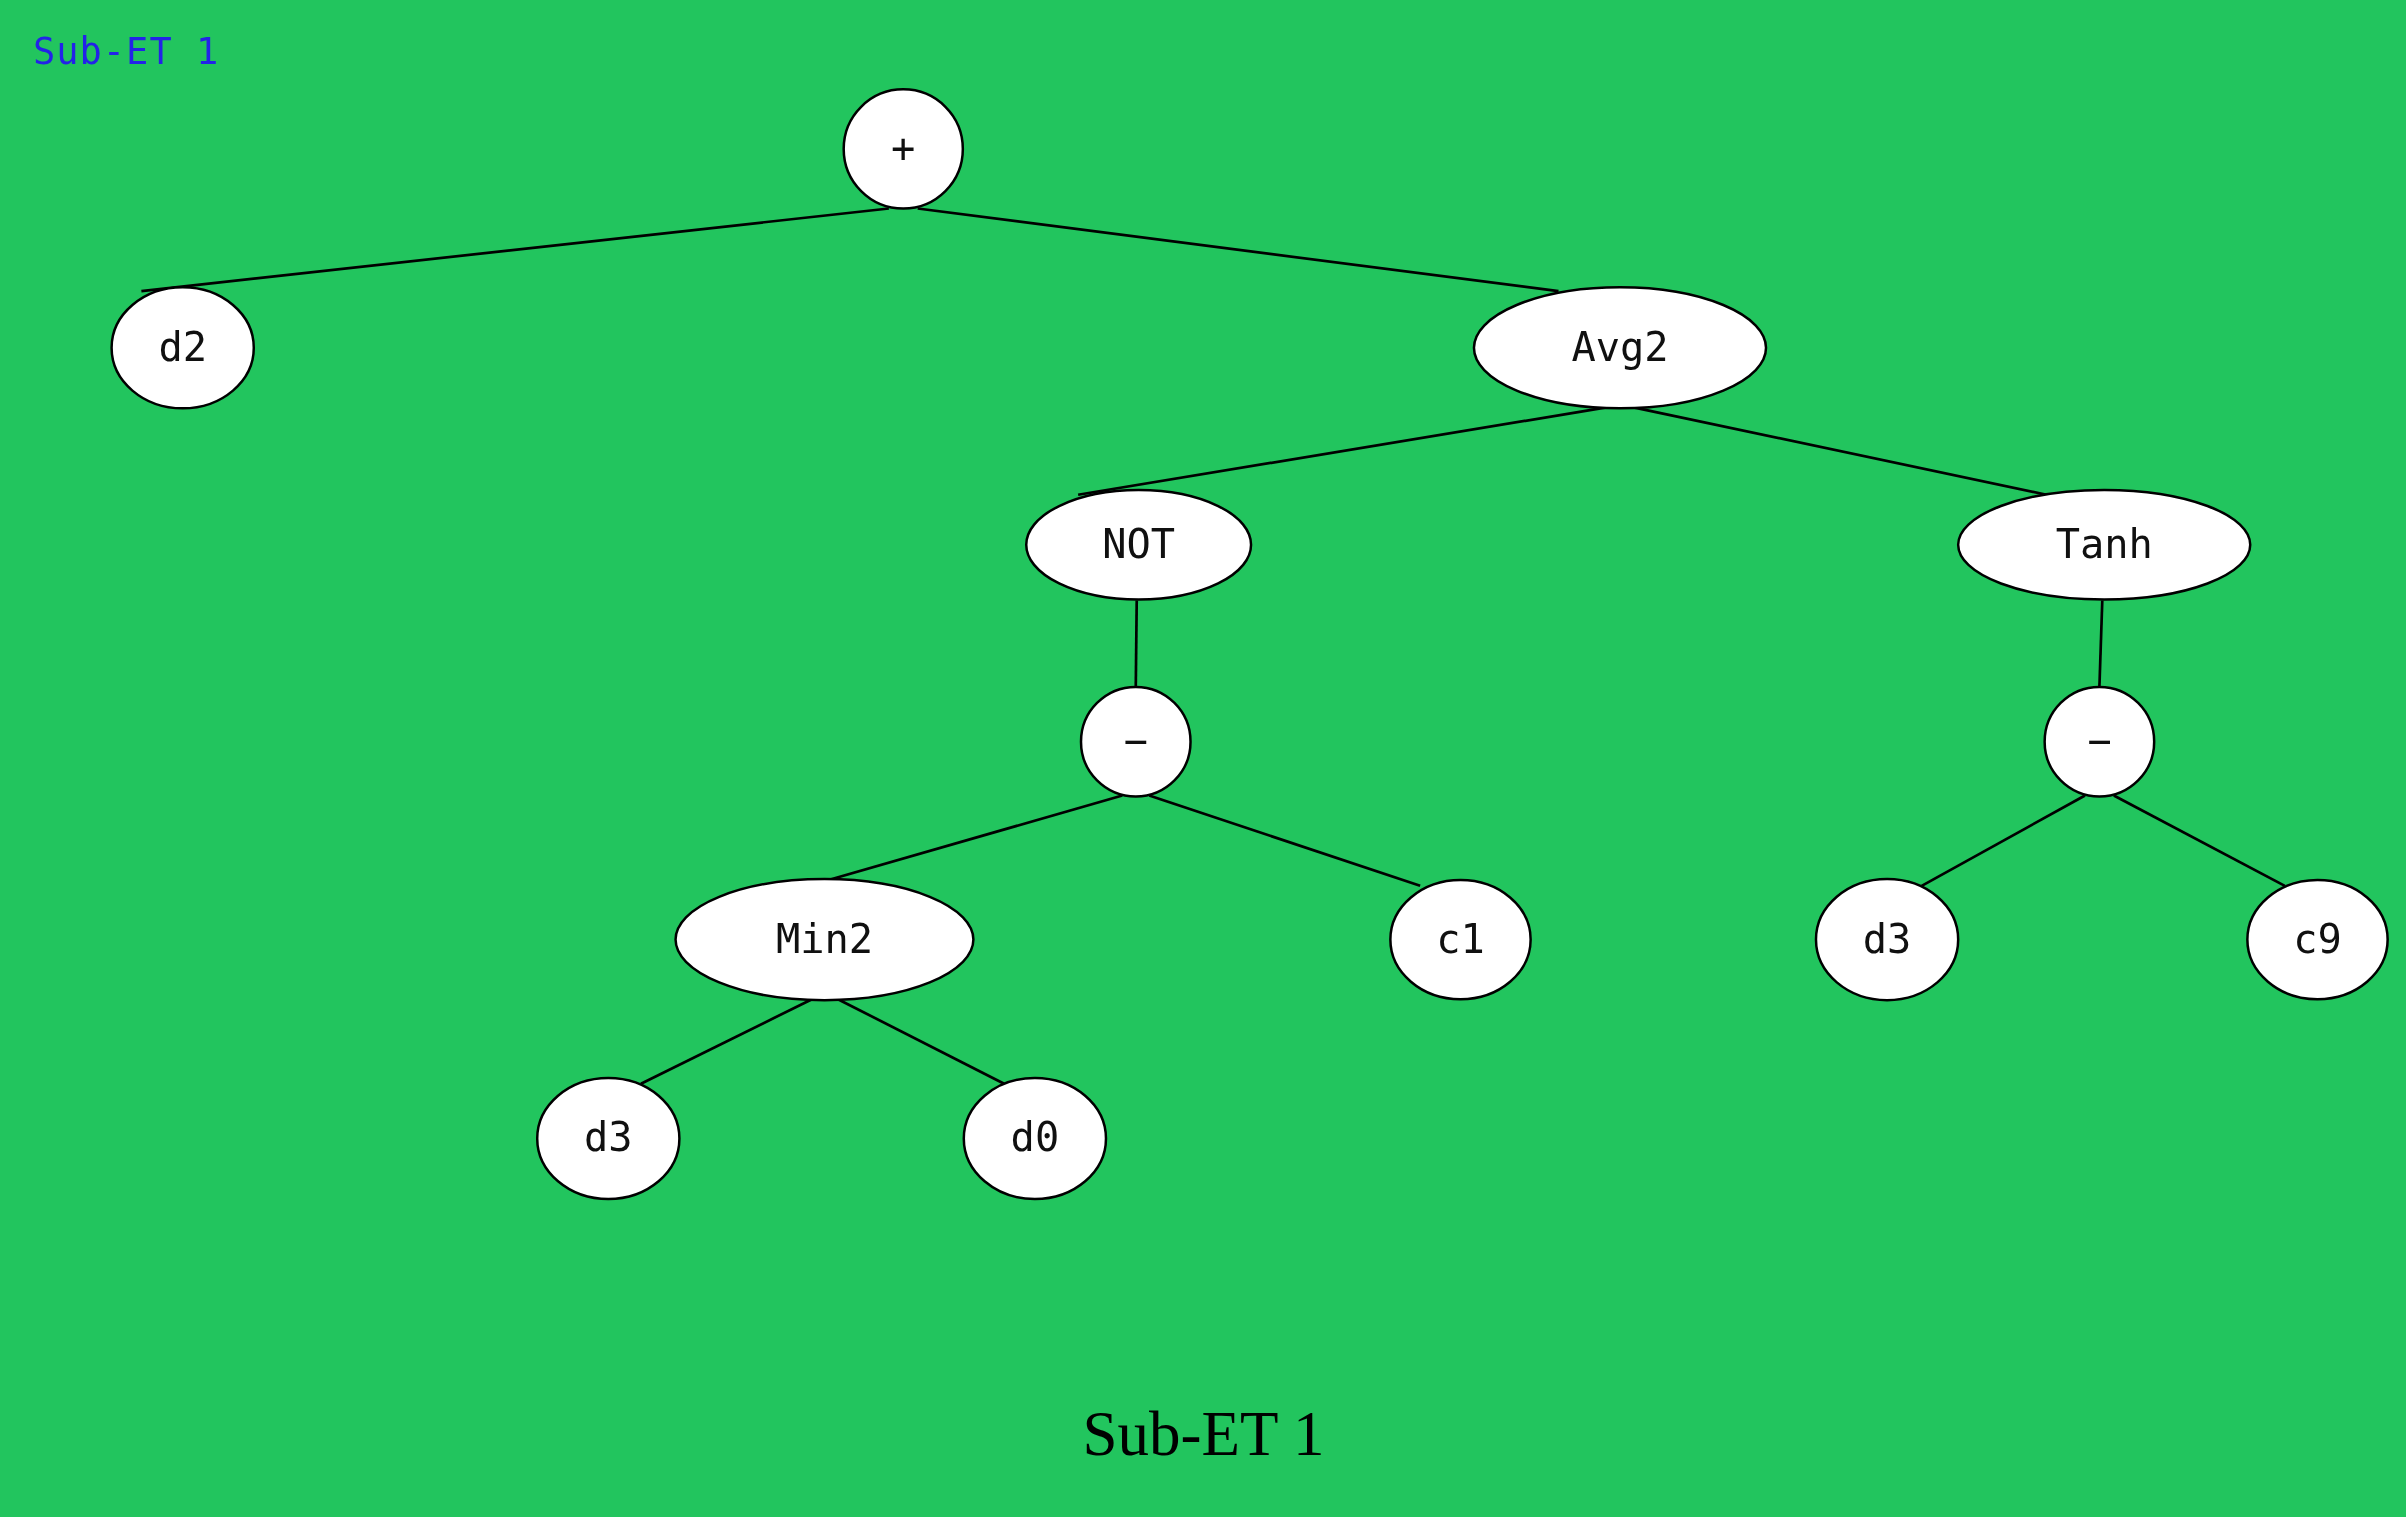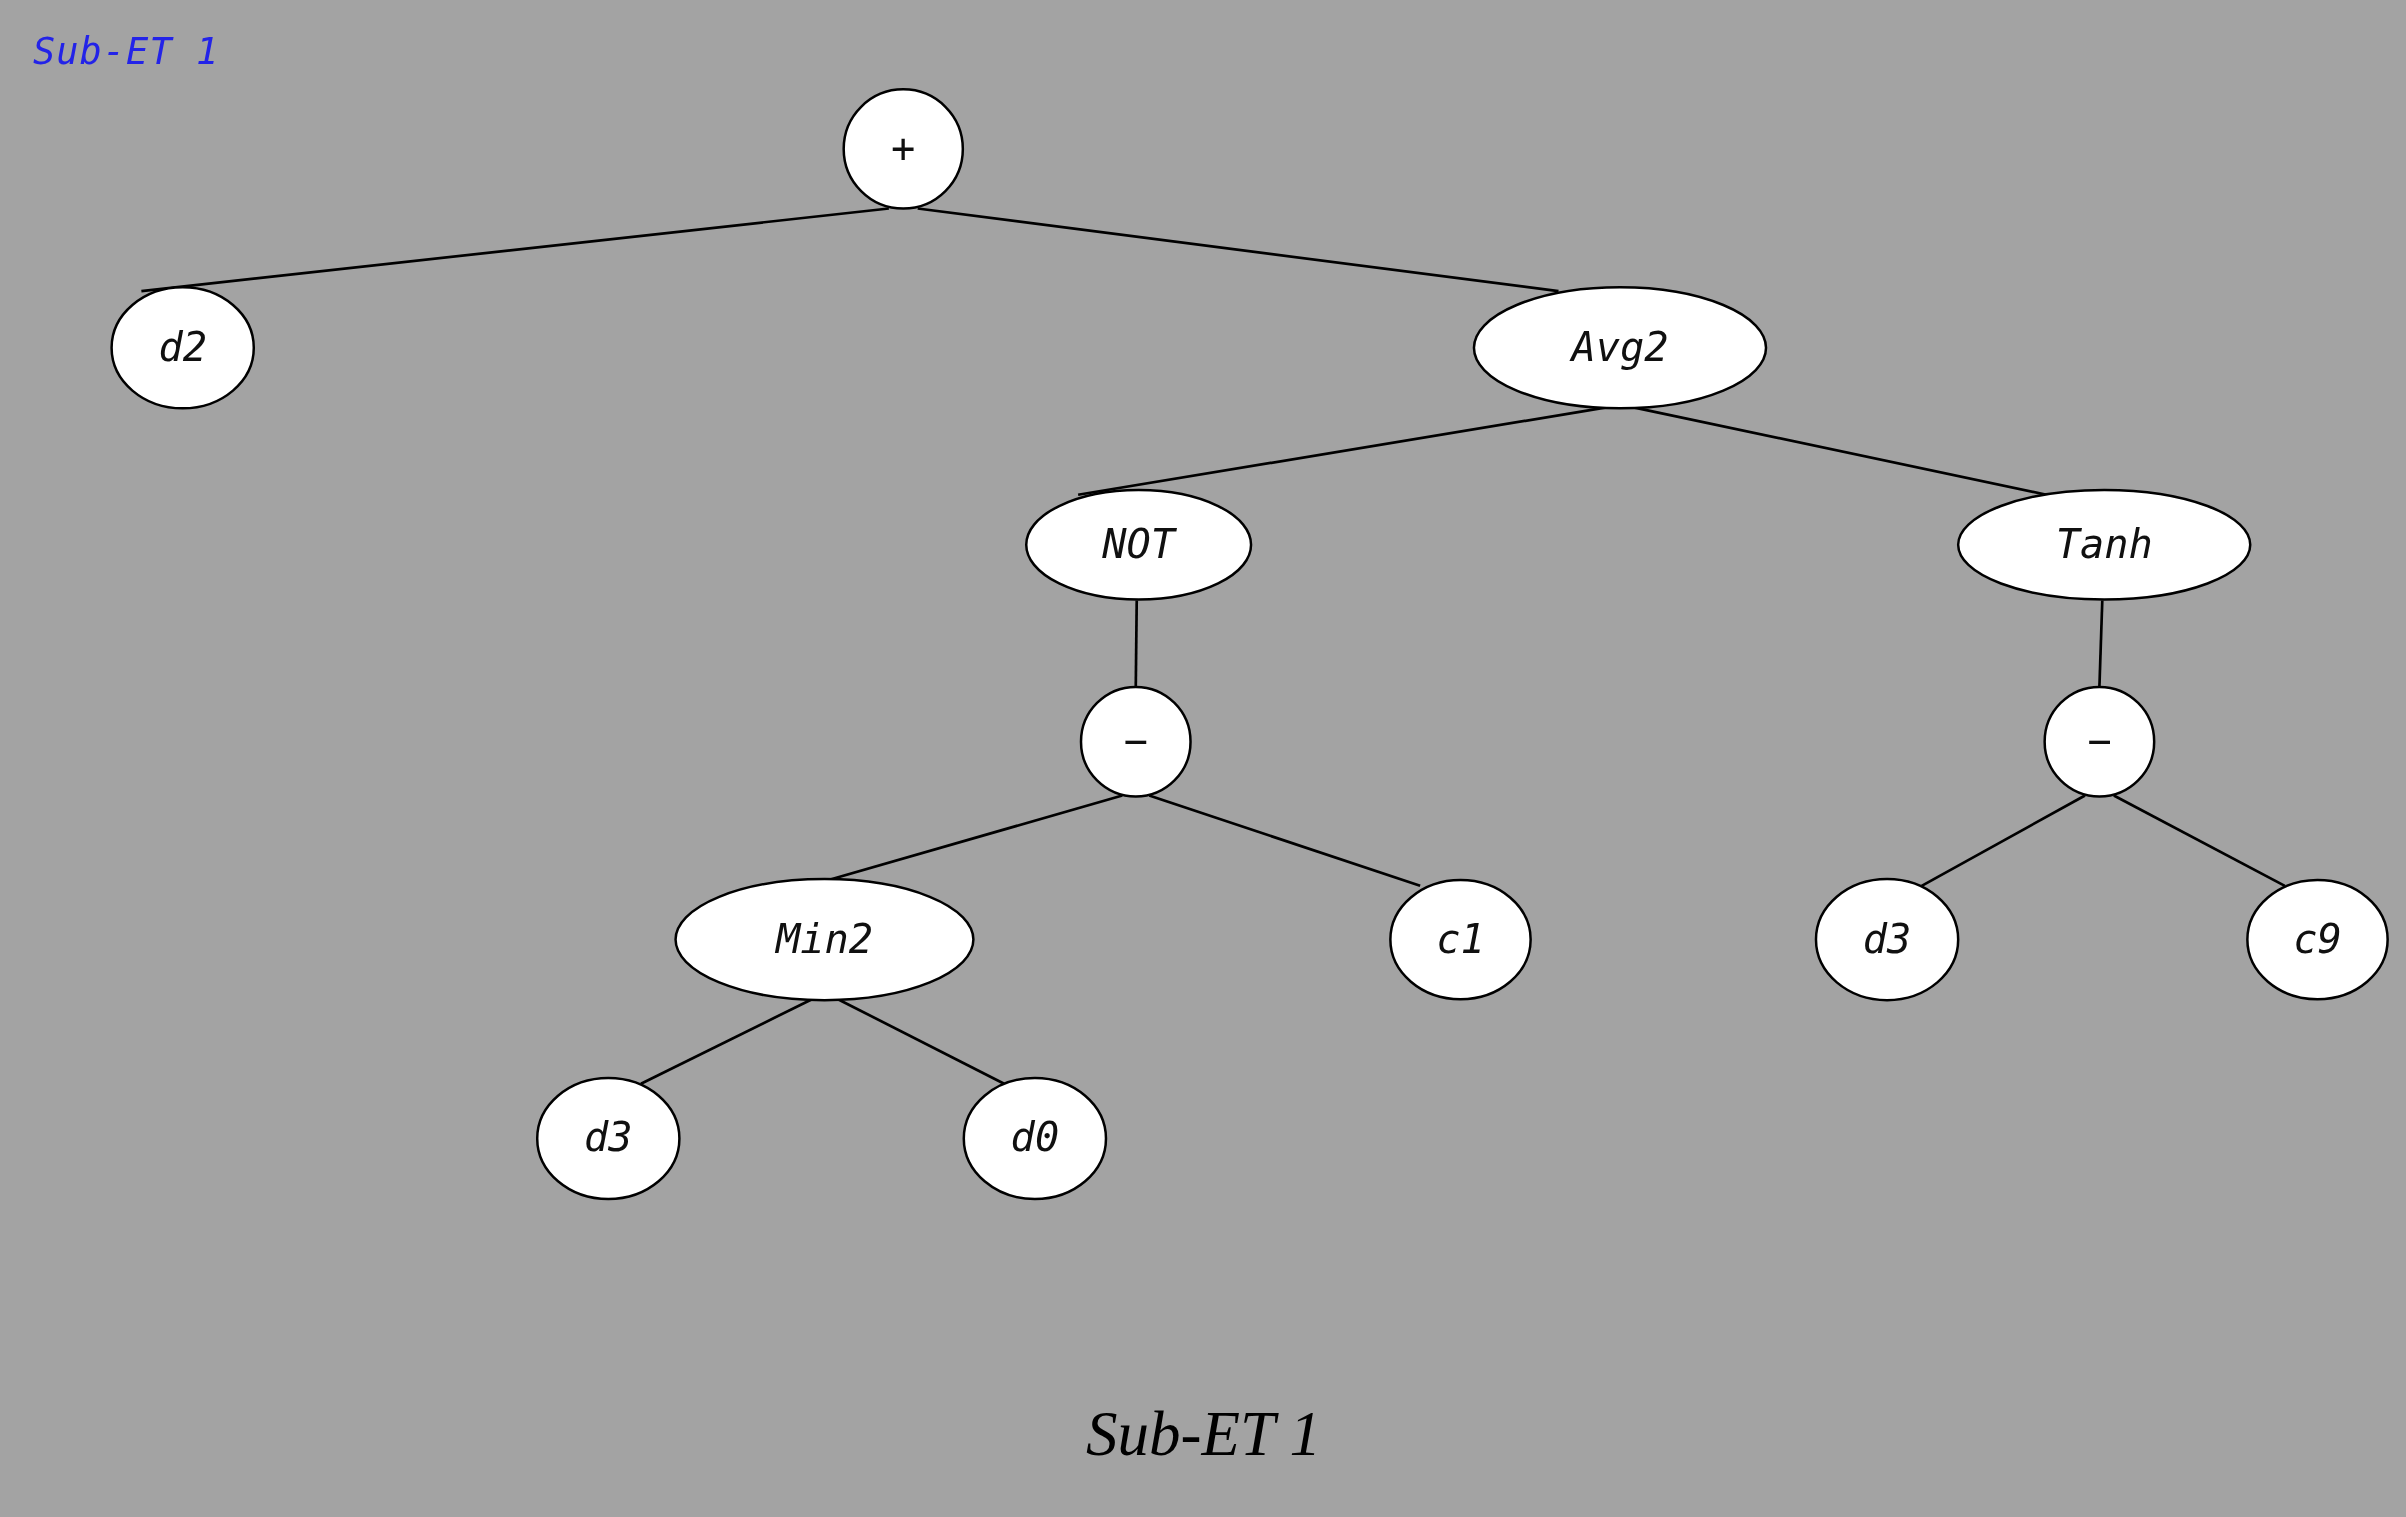--- a/index.html
+++ b/index.html
@@ -10,22 +10,21 @@
   body {
     width: 2407px;
     height: 1518px;
     font-family: "Liberation Sans", sans-serif;
     overflow: hidden;
   }
   #canvas {
     position: relative;
     width: 2407px;
     height: 1518px;
-    background: #a3a3a3;
-    font-style: italic;
+    background: #22c55e;
   }
   #tree-svg {
     position: absolute;
     left: 0;
     top: 0;
     width: 2407px;
     height: 1518px;
     display: block;
   }
   .corner-label {

